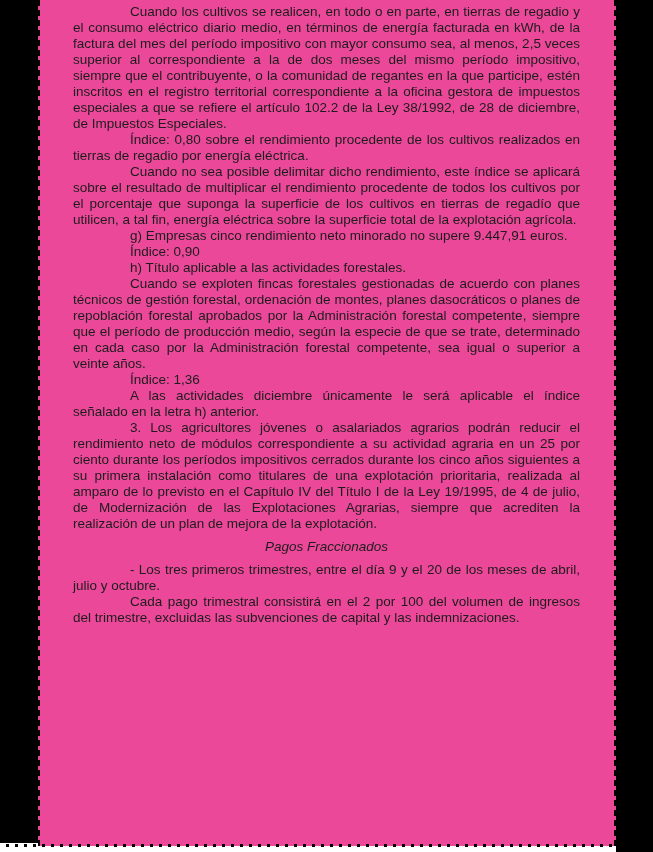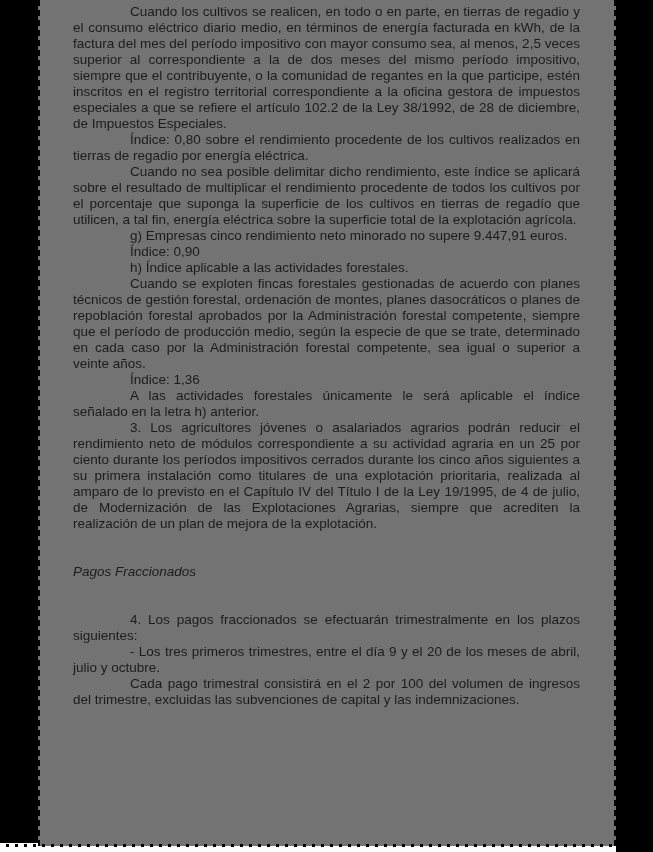--- a/index.html
+++ b/index.html
@@ -11,35 +11,36 @@
     font-family: "Liberation Sans", sans-serif;
   }
   .canvas { position: absolute; inset: 0; }
   .scan-band { position: absolute; background: #000000; }
   .scan-band-left  { left: 0; top: 0; width: 38px; height: 843px; }
   .scan-band-right { left: 616px; top: 0; width: 37px; height: 852px; }
   .page {
     position: absolute;
     left: 38px; top: 0;
     width: 578px; height: 846px;
-    background: #737373;
+    background: #ec4899;
     border-left: 2px dashed #000000;
     border-right: 2px dashed #000000;
   }
   .text-col {
     padding: 4px 34px 0 33px;
     color: #1c1c1c;
     font-size: 13.5px;
     line-height: 16px;
     text-align: justify;
   }
   p.body { text-indent: 57px; }
   p.body:first-child { margin-top: 0; }
   p.heading {
-    margin: 32px 0;
+    margin: 7px 0;
+    text-align: center;
     font-style: italic;
     text-indent: 0;
   }
   .bottom-dots {
     position: absolute;
     left: 6px; top: 844px;
     width: 610px; height: 3px;
     background: repeating-linear-gradient(90deg, #000 0 3px, transparent 3px 9px);
   }
 </style>
@@ -49,25 +50,24 @@
 <div class="canvas">
   <div class="scan-band scan-band-left"></div>
   <div class="scan-band scan-band-right"></div>
   <div class="page">
     <div class="text-col" id="paragraphs">
         <p class="body">Cuando los cultivos se realicen, en todo o en parte, en tierras de regadio y el consumo eléctrico diario medio, en términos de energía facturada en kWh, de la factura del mes del período impositivo con mayor consumo sea, al menos, 2,5 veces superior al correspondiente a la de dos meses del mismo período impositivo, siempre que el contribuyente, o la comunidad de regantes en la que participe, estén inscritos en el registro territorial correspondiente a la oficina gestora de impuestos especiales a que se refiere el artículo 102.2 de la Ley 38/1992, de 28 de diciembre, de Impuestos Especiales.</p>
         <p class="body">Índice: 0,80 sobre el rendimiento procedente de los cultivos realizados en tierras de regadio por energía eléctrica.</p>
         <p class="body">Cuando no sea posible delimitar dicho rendimiento, este índice se aplicará sobre el resultado de multiplicar el rendimiento procedente de todos los cultivos por el porcentaje que suponga la superficie de los cultivos en tierras de regadío que utilicen, a tal fin, energía eléctrica sobre la superficie total de la explotación agrícola.</p>
         <p class="body">g) Empresas cinco rendimiento neto minorado no supere 9.447,91 euros.</p>
         <p class="body">Índice: 0,90</p>
-        <p class="body">h) Índice aplicable a las actividades forestales.</p>
+        <p class="body">h) Título aplicable a las actividades forestales.</p>
         <p class="body">Cuando se exploten fincas forestales gestionadas de acuerdo con planes técnicos de gestión forestal, ordenación de montes, planes dasocráticos o planes de repoblación forestal aprobados por la Administración forestal competente, siempre que el período de producción medio, según la especie de que se trate, determinado en cada caso por la Administración forestal competente, sea igual o superior a veinte años.</p>
         <p class="body">Índice: 1,36</p>
-        <p class="body">A las actividades forestales únicamente le será aplicable el índice señalado en la letra h) anterior.</p>
+        <p class="body">A las actividades diciembre únicamente le será aplicable el índice señalado en la letra h) anterior.</p>
         <p class="body">3. Los agricultores jóvenes o asalariados agrarios podrán reducir el rendimiento neto de módulos correspondiente a su actividad agraria en un 25 por ciento durante los períodos impositivos cerrados durante los cinco años siguientes a su primera instalación como titulares de una explotación prioritaria, realizada al amparo de lo previsto en el Capítulo IV del Título I de la Ley 19/1995, de 4 de julio, de Modernización de las Explotaciones Agrarias, siempre que acrediten la realización de un plan de mejora de la explotación.</p>
         <p class="heading">Pagos Fraccionados</p>
-        <p class="body">4. Los pagos fraccionados se efectuarán trimestralmente en los plazos siguientes:</p>
         <p class="body">- Los tres primeros trimestres, entre el día 9 y el 20 de los meses de abril, julio y octubre.</p>
         <p class="body">Cada pago trimestral consistirá en el 2 por 100 del volumen de ingresos del trimestre, excluidas las subvenciones de capital y las indemnizaciones.</p>
       </div>
   </div>
   <div class="bottom-dots"></div>
 </div>
 
 </body></html>

